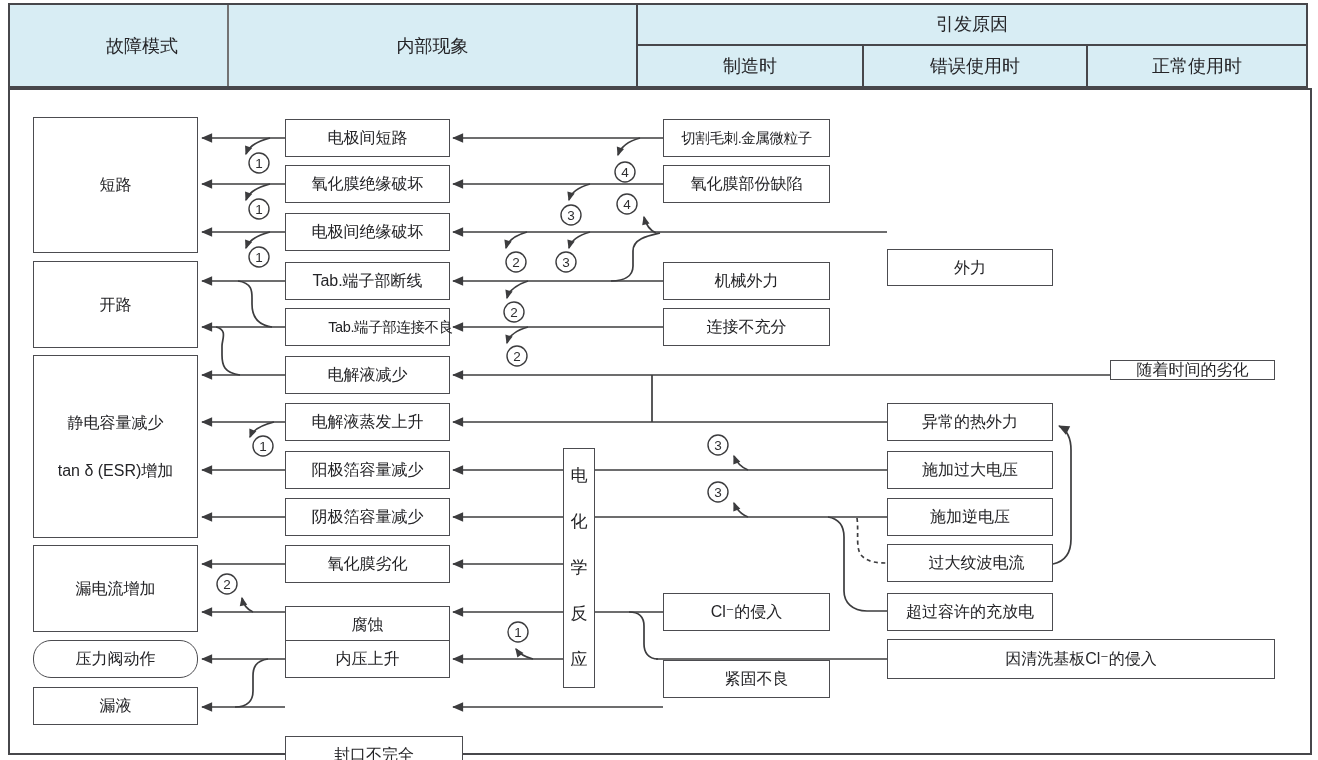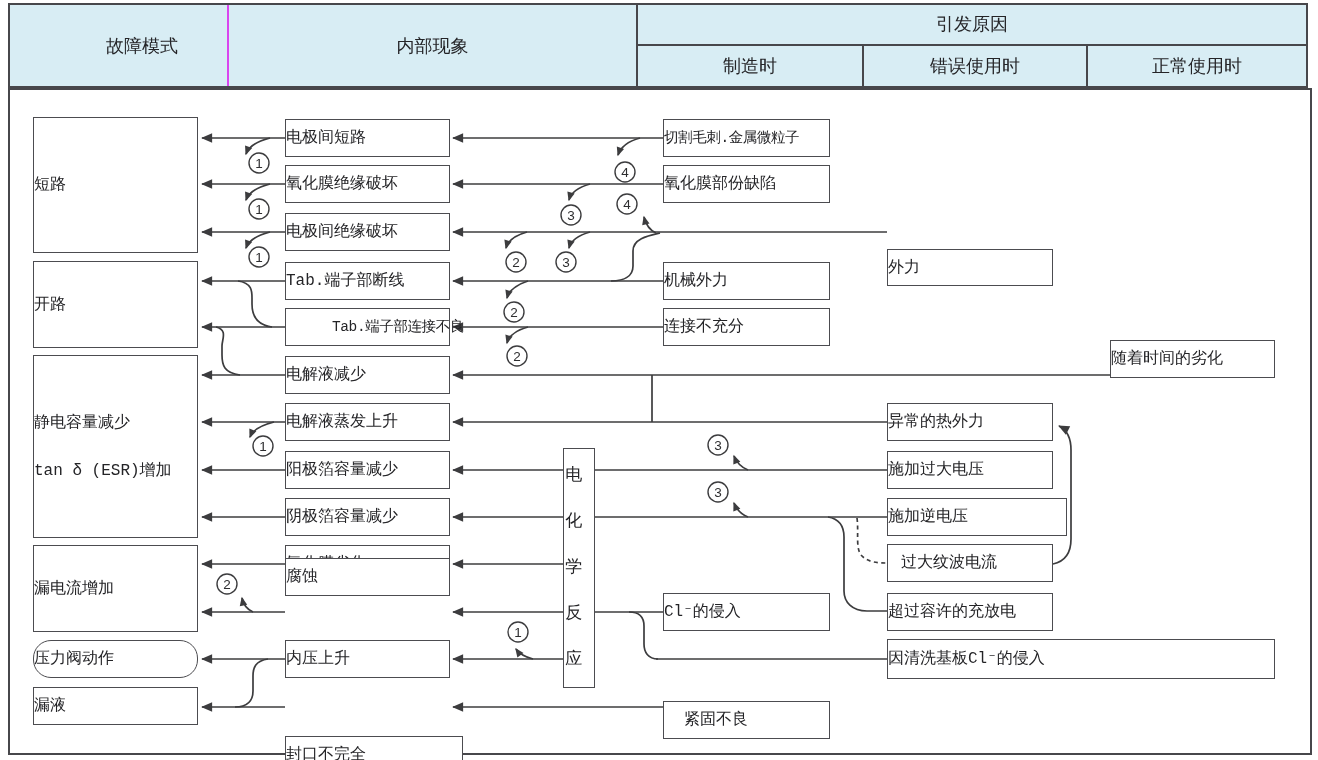--- a/index.html
+++ b/index.html
@@ -4,34 +4,34 @@
 <style>
   html,body{margin:0;padding:0;background:#ffffff;}
   #page{position:relative;width:1318px;height:760px;background:#fff;overflow:hidden;
         font-family:"Liberation Sans","DejaVu Sans",sans-serif;}
   
   #hdr{position:absolute;left:8px;top:3px;width:1300px;height:85px;box-sizing:border-box;
        border:2px solid #47474b;background:#d8edf4;display:grid;
        grid-template-columns:219px 409px 226px 224px 1fr;
        grid-template-rows:1fr 1fr;color:#242427;font-size:18px;font-weight:500;}
   .hcell{display:flex;align-items:center;justify-content:center;box-sizing:border-box;}
-  .c-fault {grid-column:1;grid-row:1/3;border-right:2px solid #d946ef;padding-left:47px;}
+  .c-fault {grid-column:1;grid-row:1/3;border-right:2px solid #737373;padding-left:47px;}
   .c-int   {grid-column:2;grid-row:1/3;border-right:2px solid #47474b;}
   .c-cause {grid-column:3/6;grid-row:1;border-bottom:2px solid #47474b;}
   .c-mfg   {grid-column:3;grid-row:2;border-right:2px solid #47474b;}
   .c-mis   {grid-column:4;grid-row:2;border-right:2px solid #47474b;}
   .c-norm  {grid-column:5;grid-row:2;}
   
   #body-frame{position:absolute;left:8px;top:88px;width:1304px;height:667px;
        box-sizing:border-box;border:2px solid #47474b;background:#fff;}
   #flow-svg{position:absolute;left:0;top:0;width:1318px;height:760px;z-index:1;}
   .bx{position:absolute;background:#fff;border:1.5px solid #4c4c50;box-sizing:border-box;
-      display:flex;flex-direction:column;align-items:flex-start;justify-content:center;
+      display:flex;flex-direction:column;align-items:center;justify-content:center;
       font-size:16px;color:#242427;z-index:2;text-align:center;line-height:1.25;
-      white-space:nowrap;font-family:Liberation Mono, monospace;}
+      white-space:nowrap;}
   .bx .gap2{margin-top:28px;}
   .tight{font-size:14.5px;letter-spacing:-0.4px;}
   .vtext span{width:1.15em;word-break:break-all;white-space:normal;line-height:2.7;
       font-size:17px;}
   svg .ln{stroke:#3c3c3e;stroke-width:1.7;fill:none;}
   svg .dash{stroke-dasharray:4 3.5;}
   svg .refc{fill:#fff;stroke:#3c3c3e;stroke-width:1.4;}
   svg .reft{fill:#2e2e30;font-size:13.5px;font-family:"Liberation Sans",sans-serif;}
 </style>
 </head>
@@ -200,21 +200,21 @@
       </div>
       <div class="bx" style="left: 285px; top: 451px; width: 165px; height: 38px;">
         <span>阳极箔容量减少</span>
       </div>
       <div class="bx" style="left: 285px; top: 498px; width: 165px; height: 38px;">
         <span>阴极箔容量减少</span>
       </div>
       <div class="bx" style="left: 285px; top: 545px; width: 165px; height: 38px;">
         <span>氧化膜劣化</span>
       </div>
-      <div class="bx" style="left: 285px; top: 558px; width: 165px; height: 38px;">
+      <div class="bx" style="left: 285px; top: 606px; width: 165px; height: 38px;">
         <span>腐蚀</span>
       </div>
       <div class="bx" style="left: 285px; top: 640px; width: 165px; height: 38px;">
         <span>内压上升</span>
       </div>
       <div class="bx" style="left: 285px; top: 688px; width: 178px; height: 38px; margin-top: 48px;">
         <span>封口不完全</span>
       </div>
       <div class="bx tight" style="left: 663px; top: 119px; width: 167px; height: 38px;">
         <span>切割毛刺.金属微粒子</span>
@@ -224,44 +224,44 @@
       </div>
       <div class="bx" style="left: 663px; top: 262px; width: 167px; height: 38px;">
         <span>机械外力</span>
       </div>
       <div class="bx" style="left: 663px; top: 308px; width: 167px; height: 38px;">
         <span>连接不充分</span>
       </div>
       <div class="bx" style="left: 663px; top: 593px; width: 167px; height: 38px;">
         <span>Cl⁻的侵入</span>
       </div>
-      <div class="bx" style="left: 663px; top: 701px; width: 167px; height: 38px; padding-left: 20px;">
+      <div class="bx" style="left: 663px; top: 660px; width: 167px; height: 38px; padding-left: 20px;">
         <span>紧固不良</span>
       </div>
       <div class="bx" style="left: 887px; top: 215px; width: 166px; height: 37px; margin-top: 34px;">
         <span>外力</span>
       </div>
       <div class="bx" style="left: 887px; top: 403px; width: 166px; height: 38px;">
         <span>异常的热外力</span>
       </div>
       <div class="bx" style="left: 887px; top: 451px; width: 166px; height: 38px;">
         <span>施加过大电压</span>
       </div>
-      <div class="bx" style="left: 887px; top: 498px; width: 180px; height: 38px;">
+      <div class="bx" style="left: 887px; top: 498px; width: 166px; height: 38px;">
         <span>施加逆电压</span>
       </div>
       <div class="bx" style="left: 887px; top: 544px; width: 166px; height: 38px; padding-left: 13px;">
         <span>过大纹波电流</span>
       </div>
       <div class="bx" style="left: 887px; top: 593px; width: 166px; height: 38px;">
         <span>超过容许的充放电</span>
       </div>
       <div class="bx" style="left: 887px; top: 639px; width: 388px; height: 40px;">
         <span>因清洗基板Cl⁻的侵入</span>
       </div>
-      <div class="bx" style="left: 1110px; top: 340px; width: 165px; height: 38px;">
+      <div class="bx" style="left: 1110px; top: 360px; width: 165px; height: 20px;">
         <span>随着时间的劣化</span>
       </div>
       <div class="bx vtext" style="left: 563px; top: 448px; width: 32px; height: 240px;">
         <span>电化学反应</span>
       </div>
     </div>
 </div>
 
 </body></html>

